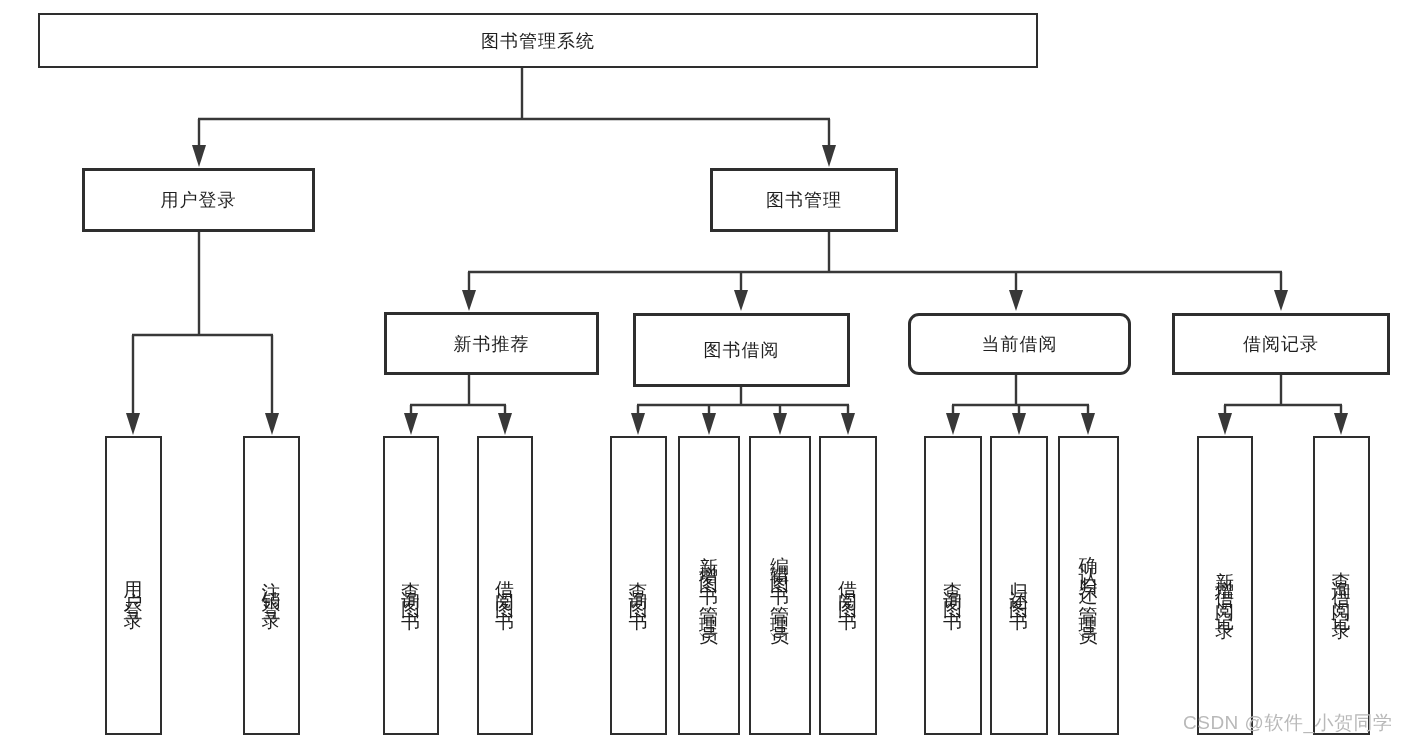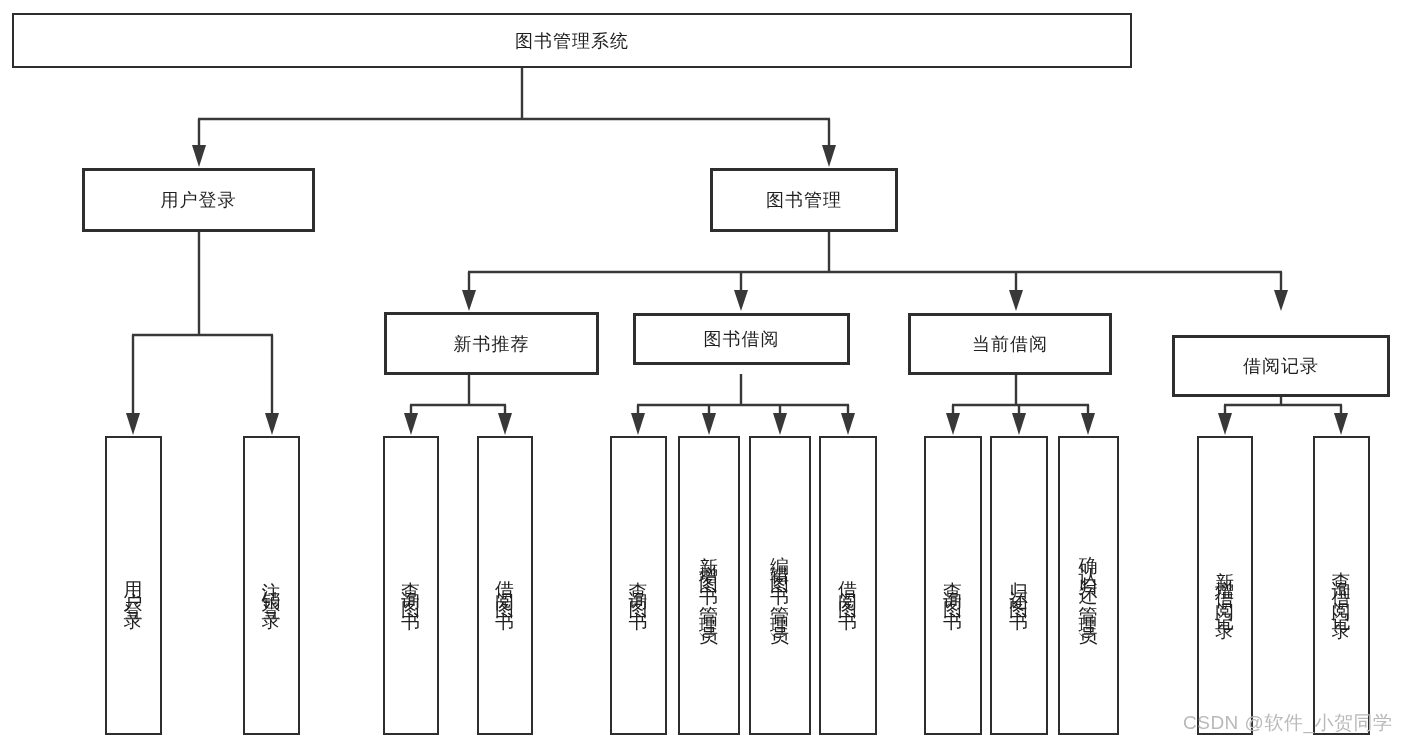--- a/index.html
+++ b/index.html
@@ -24,27 +24,27 @@
     display:flex;align-items:center;justify-content:center;
     font-size:18px;letter-spacing:1px;
   }
   .lvl{border-width:3px;}
   .leaf{
     border-width:2px;
     writing-mode:vertical-rl;text-orientation:mixed;
     font-size:19px;letter-spacing:10px;line-height:1;
   }
   
-  #n-root {left:12px;  top:13px;  width:1120px;height:55px;font-family:Liberation Mono, monospace;}
+  #n-root {left:38px;  top:13px;  width:1000px;height:55px;font-family:Liberation Mono, monospace;}
   #n-l2-0 {left:82px;  top:168px; width:233px; height:64px;}
   #n-l2-1 {left:710px; top:168px; width:188px; height:64px;}
   #n-l3-0 {left:384px; top:312px; width:215px; height:63px;}
-  #n-l3-1 {left:633px; top:313px; width:217px; height:52px;}
-  #n-l3-2 {left:908px; top:313px; width:204px; height:62px;}
-  #n-l3-3 {left:1172px;top:313px; width:218px; height:62px;margin-top:22px;}
+  #n-l3-1 {left:633px; top:313px; width:217px; height:74px;}
+  #n-l3-2 {left:908px; top:313px; width:223px; height:62px;border-radius:11px;}
+  #n-l3-3 {left:1172px;top:313px; width:218px; height:62px;}
   #leaf-0 {left:105px; top:436px; width:57px; height:299px;}
   #leaf-1 {left:243px; top:436px; width:57px; height:299px;}
   #leaf-2 {left:383px; top:436px; width:56px; height:299px;}
   #leaf-3 {left:477px; top:436px; width:56px; height:299px;}
   #leaf-4 {left:610px; top:436px; width:57px; height:299px;}
   #leaf-5 {left:678px; top:436px; width:62px; height:299px;}
   #leaf-6 {left:749px; top:436px; width:62px; height:299px;}
   #leaf-7 {left:819px; top:436px; width:58px; height:299px;}
   #leaf-8 {left:924px; top:436px; width:58px; height:299px;}
   #leaf-9 {left:990px; top:436px; width:58px; height:299px;}

